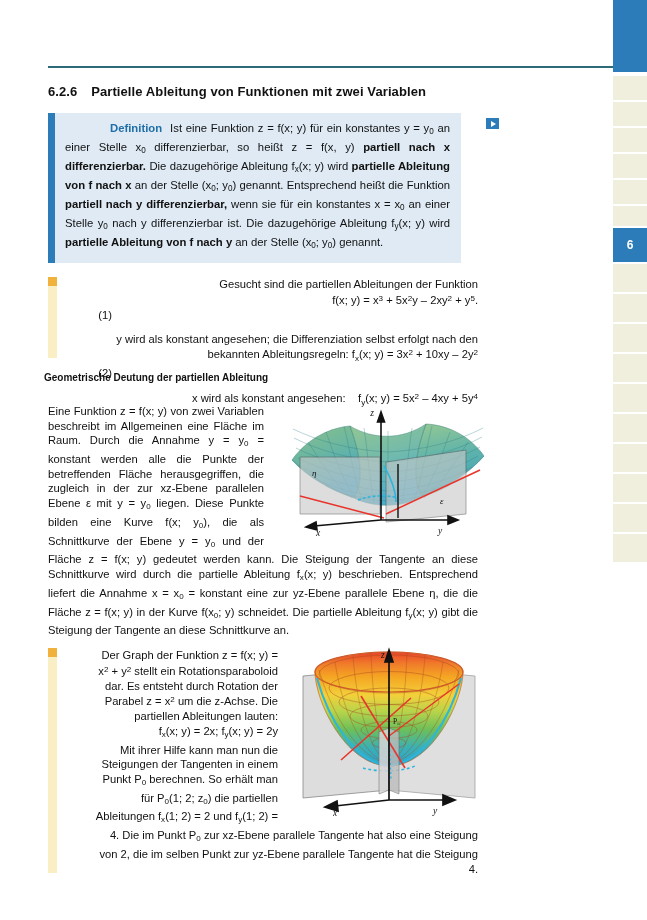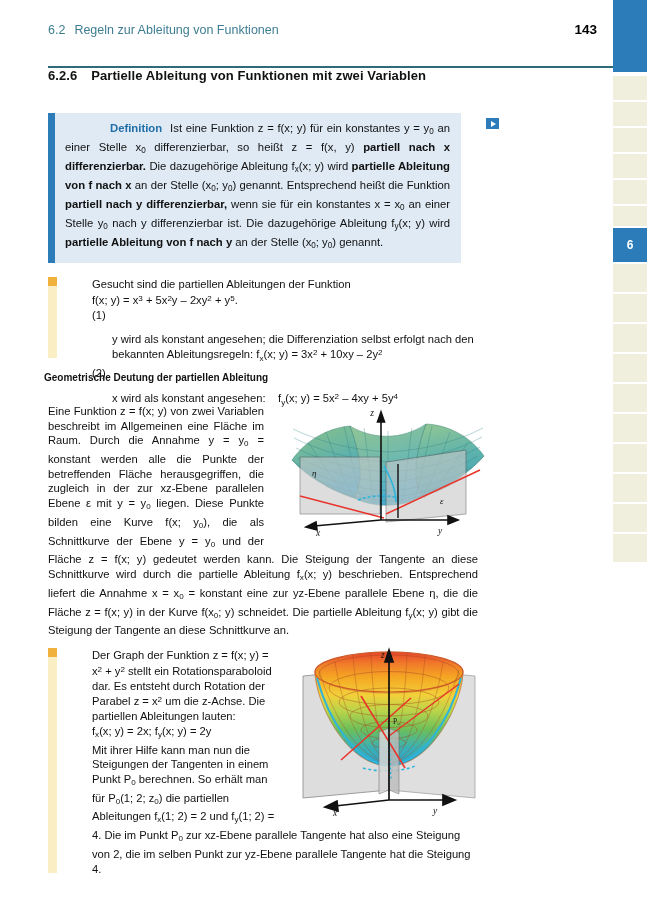--- a/index.html
+++ b/index.html
@@ -83,21 +83,21 @@
     top: 44px;
     left: 0px;
     width: 601px;
     height: 2px;
     background: #2e6b78;
   }
 
   
   #section-heading {
     position: absolute;
-    top: 68px;
+    top: 84px;
     left: 48px;
     width: 545px;
     font-size: 13px;
     font-weight: bold;
     color: #111111;
     letter-spacing: 0.1px;
   }
   #section-heading .sh-num { margin-right: 10px; }
 
   
@@ -153,20 +153,21 @@
     border-left: 5px solid #ffffff;
     border-top: 3px solid transparent;
     border-bottom: 3px solid transparent;
   }
 
   
   .example-block {
     position: absolute;
     padding-left: 44px;
     box-sizing: border-box;
+    text-align: right;
   }
   .ex-marker {
     position: absolute;
     left: 0;
     top: 0;
     width: 9px;
     height: 9px;
     background: #f0b23c;
   }
   .ex-bar {
@@ -249,25 +250,20 @@
     width: 192px;
     height: 178px;
   }
   sub { font-size: 0.72em; vertical-align: -0.28em; }
   sup { font-size: 0.72em; vertical-align: 0.42em; }
 </style>
 </head>
 <body>
 
 <div id="page-header">
-  <div id="header-inner">
-    <span id="header-num">6.2</span>
-    <span id="header-title">Regeln zur Ableitung von Funktionen</span>
-    <span id="header-page">143</span>
-  </div>
   <div id="header-rule"></div>
 </div>
 
 <div id="section-heading">
   <span class="sh-num">6.2.6</span>
   <span>Partielle Ableitung von Funktionen mit zwei Variablen</span>
 </div>
 
 <div id="definition-box">
   <p>

